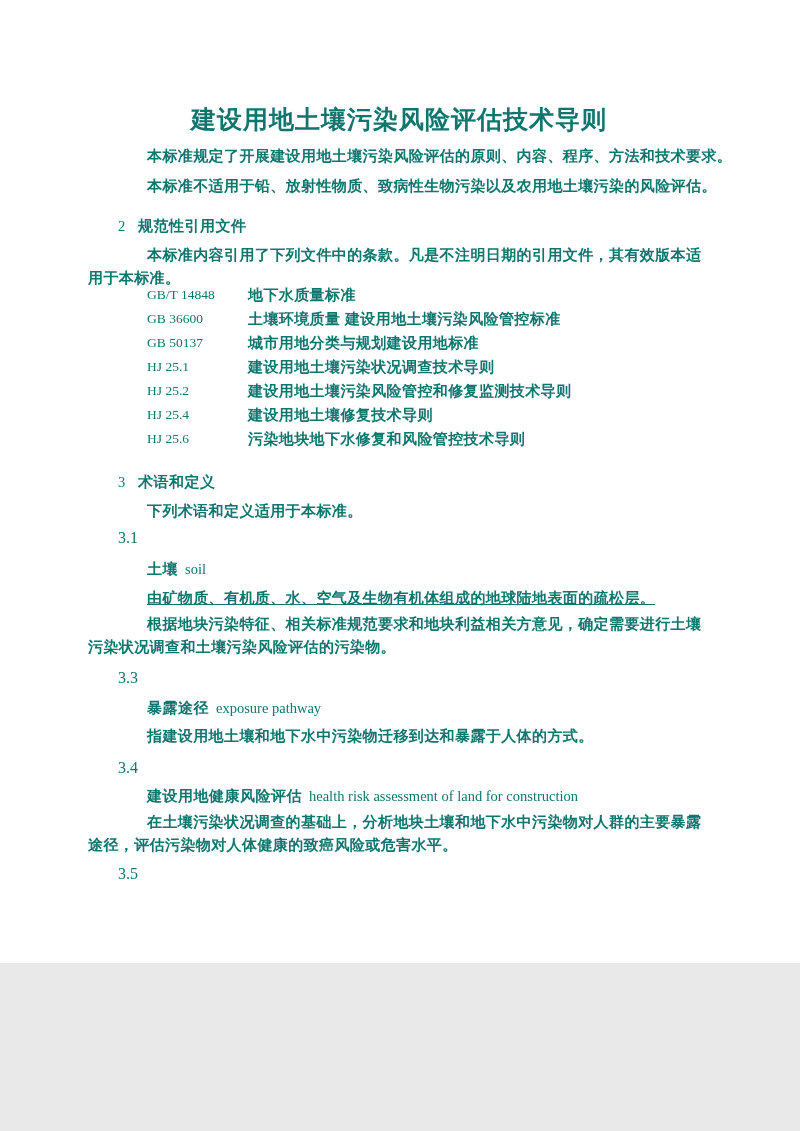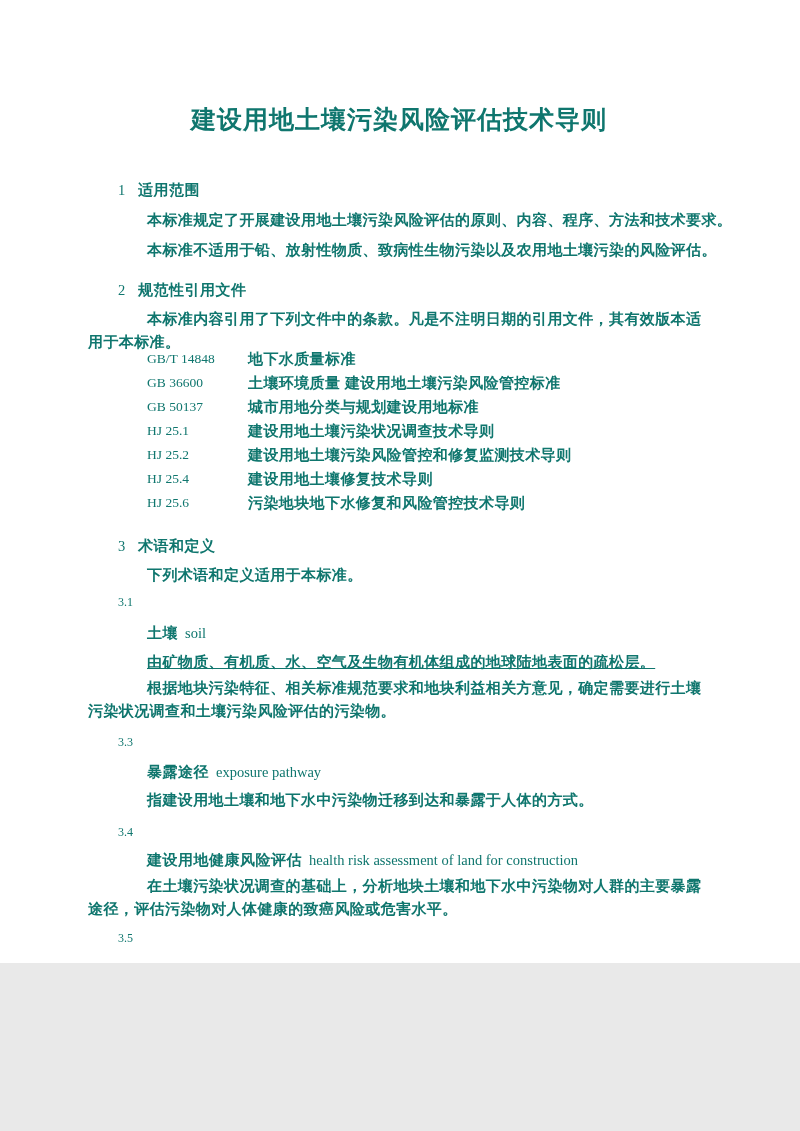--- a/index.html
+++ b/index.html
@@ -66,21 +66,21 @@
     font-weight:400;
   }
   .ref-title {
     font-size:15px;
     font-weight:600;
     letter-spacing:0.4px;
     white-space:nowrap;
   }
   .term-no {
     font-family:"Liberation Serif", serif;
-    font-size:12px;
+    font-size:16px;
     font-weight:400;
     line-height:20px;
     padding-left:30px;
   }
   .term-line {
     padding-left:59px;
     font-size:15px;
     line-height:22px;
     white-space:nowrap;
   }
@@ -103,23 +103,20 @@
   }
 </style>
 </head>
 <body>
 
 <div class="page">
   <div class="content">
 
     <h1 class="doc-title">建设用地土壤污染风险评估技术导则</h1>
 
-    <div class="sec-heading" style="margin-top:42px;">
-      <span class="sec-no">1</span><span>适用范围</span>
-    </div>
     <p class="para oneline" style="margin-top:8px;">本标准规定了开展建设用地土壤污染风险评估的原则、内容、程序、方法和技术要求。</p>
     <p class="para oneline" style="margin-top:8px;">本标准不适用于铅、放射性物质、致病性生物污染以及农用地土壤污染的风险评估。</p>
 
     <div class="sec-heading" style="margin-top:18px;">
       <span class="sec-no">2</span><span>规范性引用文件</span>
     </div>
     <p class="para wrap2" style="margin-top:6px;">本标准内容引用了下列文件中的条款。凡是不注明日期的引用文件，其有效版本适用于本标准。</p>
 
     <ul class="ref-list" style="margin-top:-6px;">
       <li class="ref-row">

